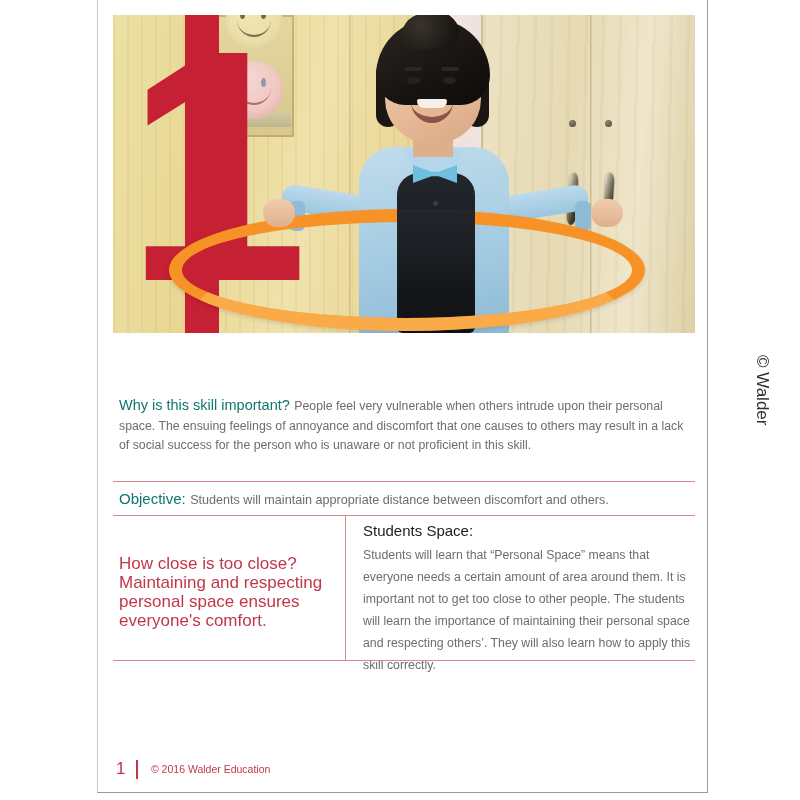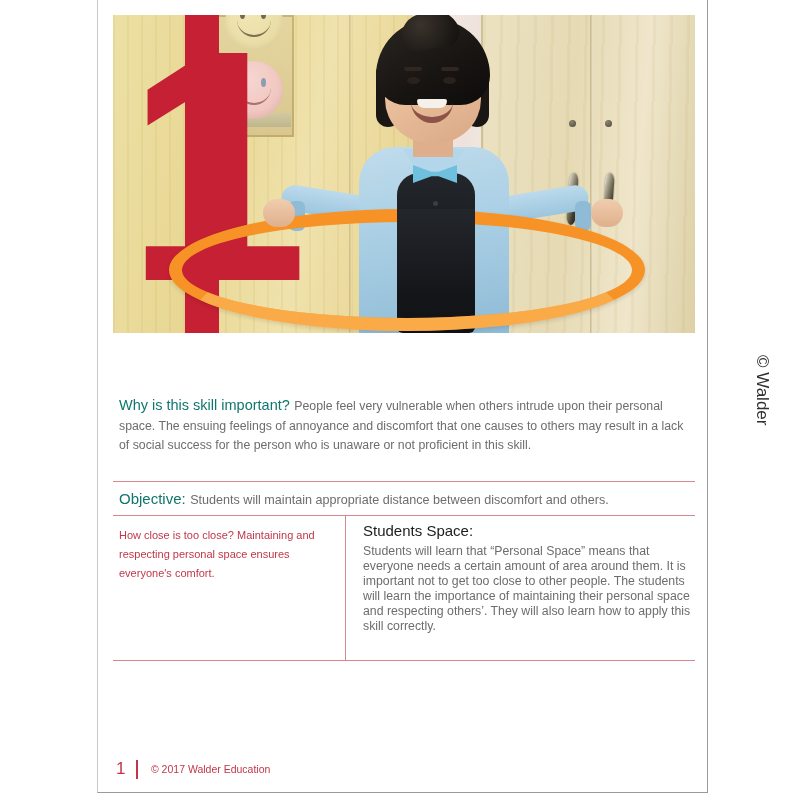--- a/index.html
+++ b/index.html
@@ -319,39 +319,39 @@
     left: 247px;
     top: 516px;
     width: 1px;
     height: 144px;
     background: #d8888f;
   }
 
   #side-note {
     position: absolute;
     left: 21px;
-    top: 526px;
+    top: 554px;
     width: 215px;
-    font-size: 11px;
+    font-size: 17px;
     line-height: 19px;
     color: #c0374a;
   }
 
   #main-block {
     position: absolute;
     left: 265px;
     top: 522px;
     width: 332px;
   }
   #main-block .blk-head {
     font-size: 15px;
     color: #1c1c1c;
     margin-bottom: 5px;
   }
-  #main-block .body-txt { font-size: 12.3px; line-height: 15px; }
+  #main-block .body-txt { font-size: 12.3px; line-height: 22px; }
 
   
   #footer {
     position: absolute;
     left: 18px;
     top: 758px;
     display: flex;
     align-items: center;
     height: 22px;
   }
@@ -470,18 +470,18 @@
   <div id="main-block">
     <div class="blk-head">Students Space:</div>
     <div class="body-txt">Students will learn that “Personal Space” means that everyone needs a certain amount of area around them. It is important not to get too close to other people. The students will learn the importance of maintaining their personal space and respecting others’. They will also learn how to apply this skill correctly.</div>
   </div>
 
   <div class="rule" id="rule-bot"></div>
 
   <div id="footer">
     <span class="pg">1</span>
     <span class="fbar"></span>
-    <span class="fcopy">© 2017 Walder Education</span>
+    <span class="fcopy">© 2016 Walder Education</span>
   </div>
 
 </div>
 
 <div id="watermark">© Walder</div>
 
 </body></html>

